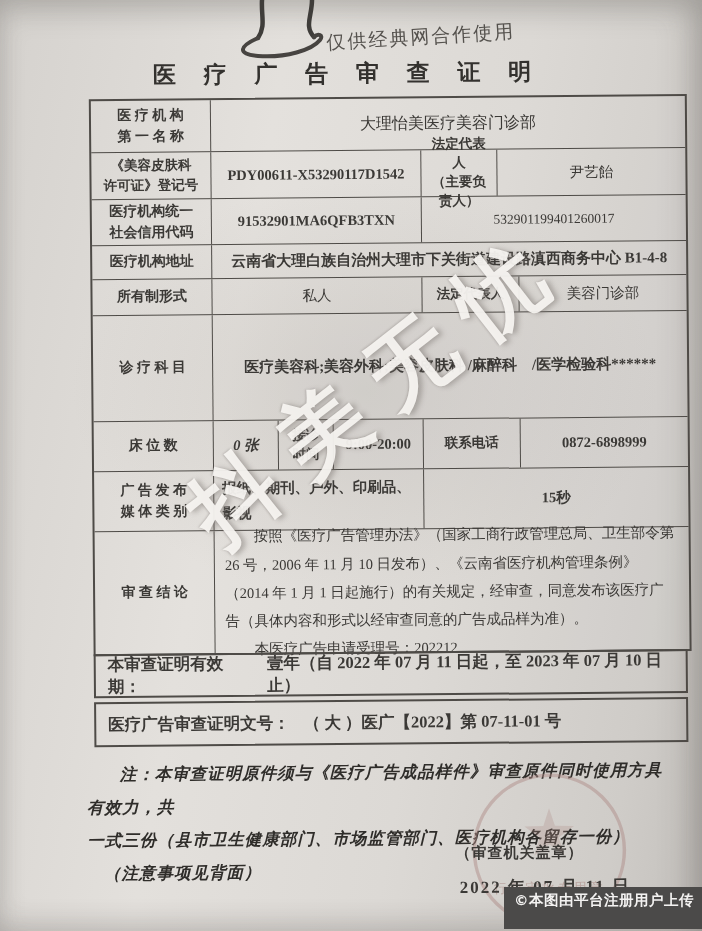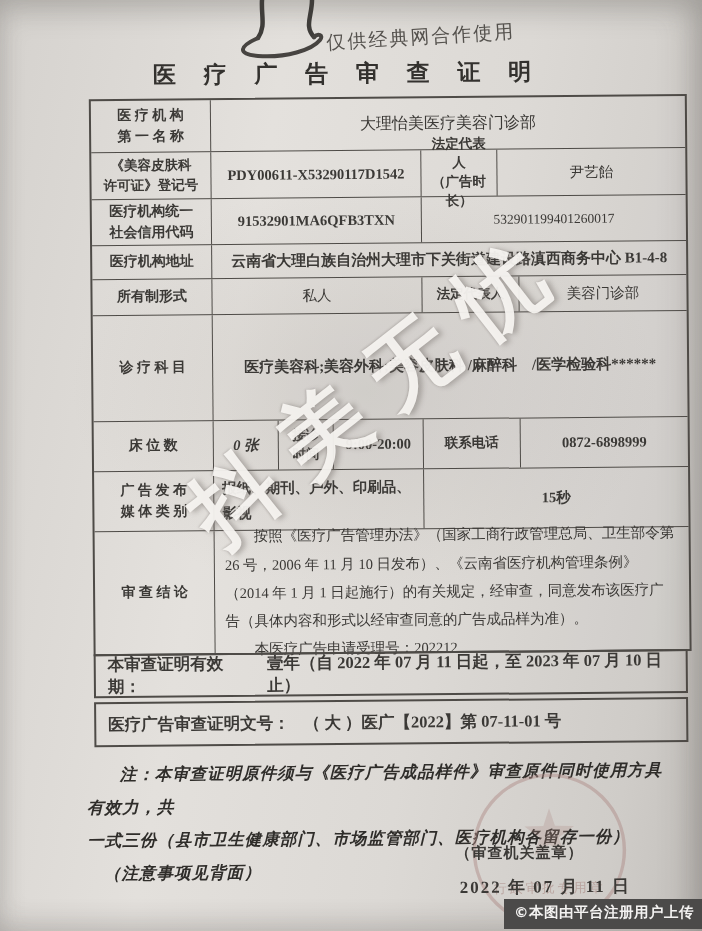--- a/index.html
+++ b/index.html
@@ -55,21 +55,21 @@
   .note{position:absolute;left:84px;top:756px;width:590px;
     font-size:16.5px;font-weight:bold;line-height:2.0;color:#2f2d2a;
     font-style:italic;letter-spacing:1px;}
   .note .ln1{text-indent:2em;}
   .note .ln3{text-indent:1em;}
 
   .seal-caption{position:absolute;left:452px;top:845px;font-size:15px;font-weight:bold;letter-spacing:1px;z-index:4;}
   .seal-date{position:absolute;left:456px;top:877px;font-size:17px;font-weight:bold;letter-spacing:2px;z-index:4;}
   .seal-svg{position:absolute;left:448px;top:762px;z-index:3;opacity:.62;}
 
-  .badge{position:absolute;right:0;bottom:2px;height:26px;line-height:26px;padding:0 8px 4px 10px;
+  .badge{position:absolute;right:0;bottom:2px;height:26px;line-height:26px;padding:0 8px 16px 10px;
     background:#4b4a49;color:#f3f2f1;font-family:"DejaVu Sans",sans-serif;
     font-size:14.5px;font-weight:bold;z-index:6;letter-spacing:0.5px;margin-top:36px;}
 
   .clip-svg{position:absolute;left:228px;top:0;z-index:2;}
 </style>
 </head>
 <body>
 
 <div id="stage">
 
@@ -96,21 +96,21 @@
       </div>
 
       <div class="trow" style="height:47px;">
         <div class="cell lblcol" style="font-size:13.5px;">
           <span>《美容皮肤科</span>
           <span>许可证》登记号</span>
         </div>
         <div class="cell val" style="width:210px;flex:none;font-weight:bold;">PDY00611-X53290117D1542</div>
         <div class="cell sublbl" style="width:76px;flex:none;">
           <span>法定代表人</span>
-          <span>（广告时长）</span>
+          <span>（主要负责人）</span>
         </div>
         <div class="cell grow val">尹艺飴</div>
       </div>
 
       <div class="trow" style="height:46px;">
         <div class="cell lblcol">
           <span>医疗机构统一</span>
           <span>社会信用代码</span>
         </div>
         <div class="cell val" style="width:210px;flex:none;font-weight:bold;">91532901MA6QFB3TXN</div>

